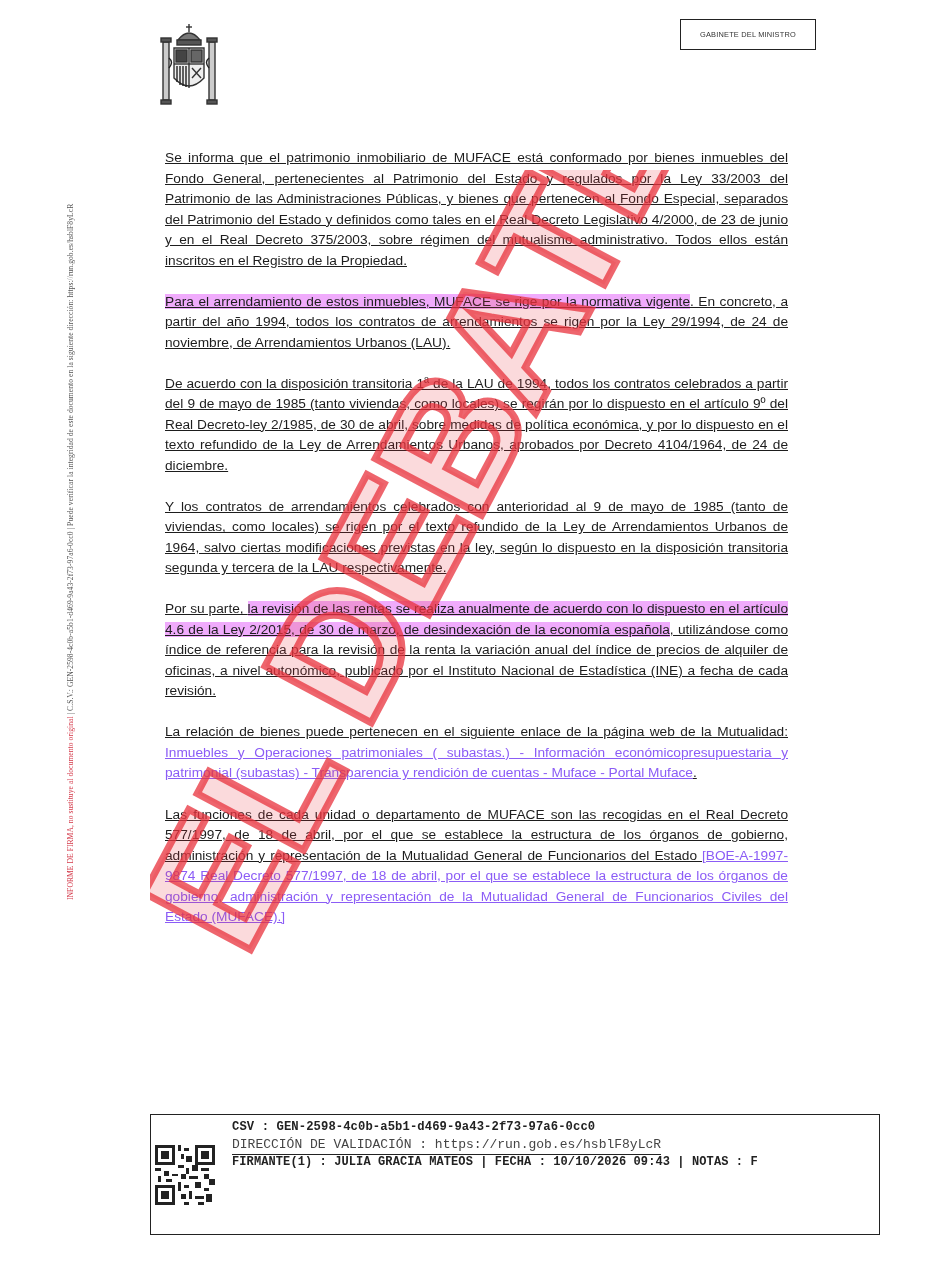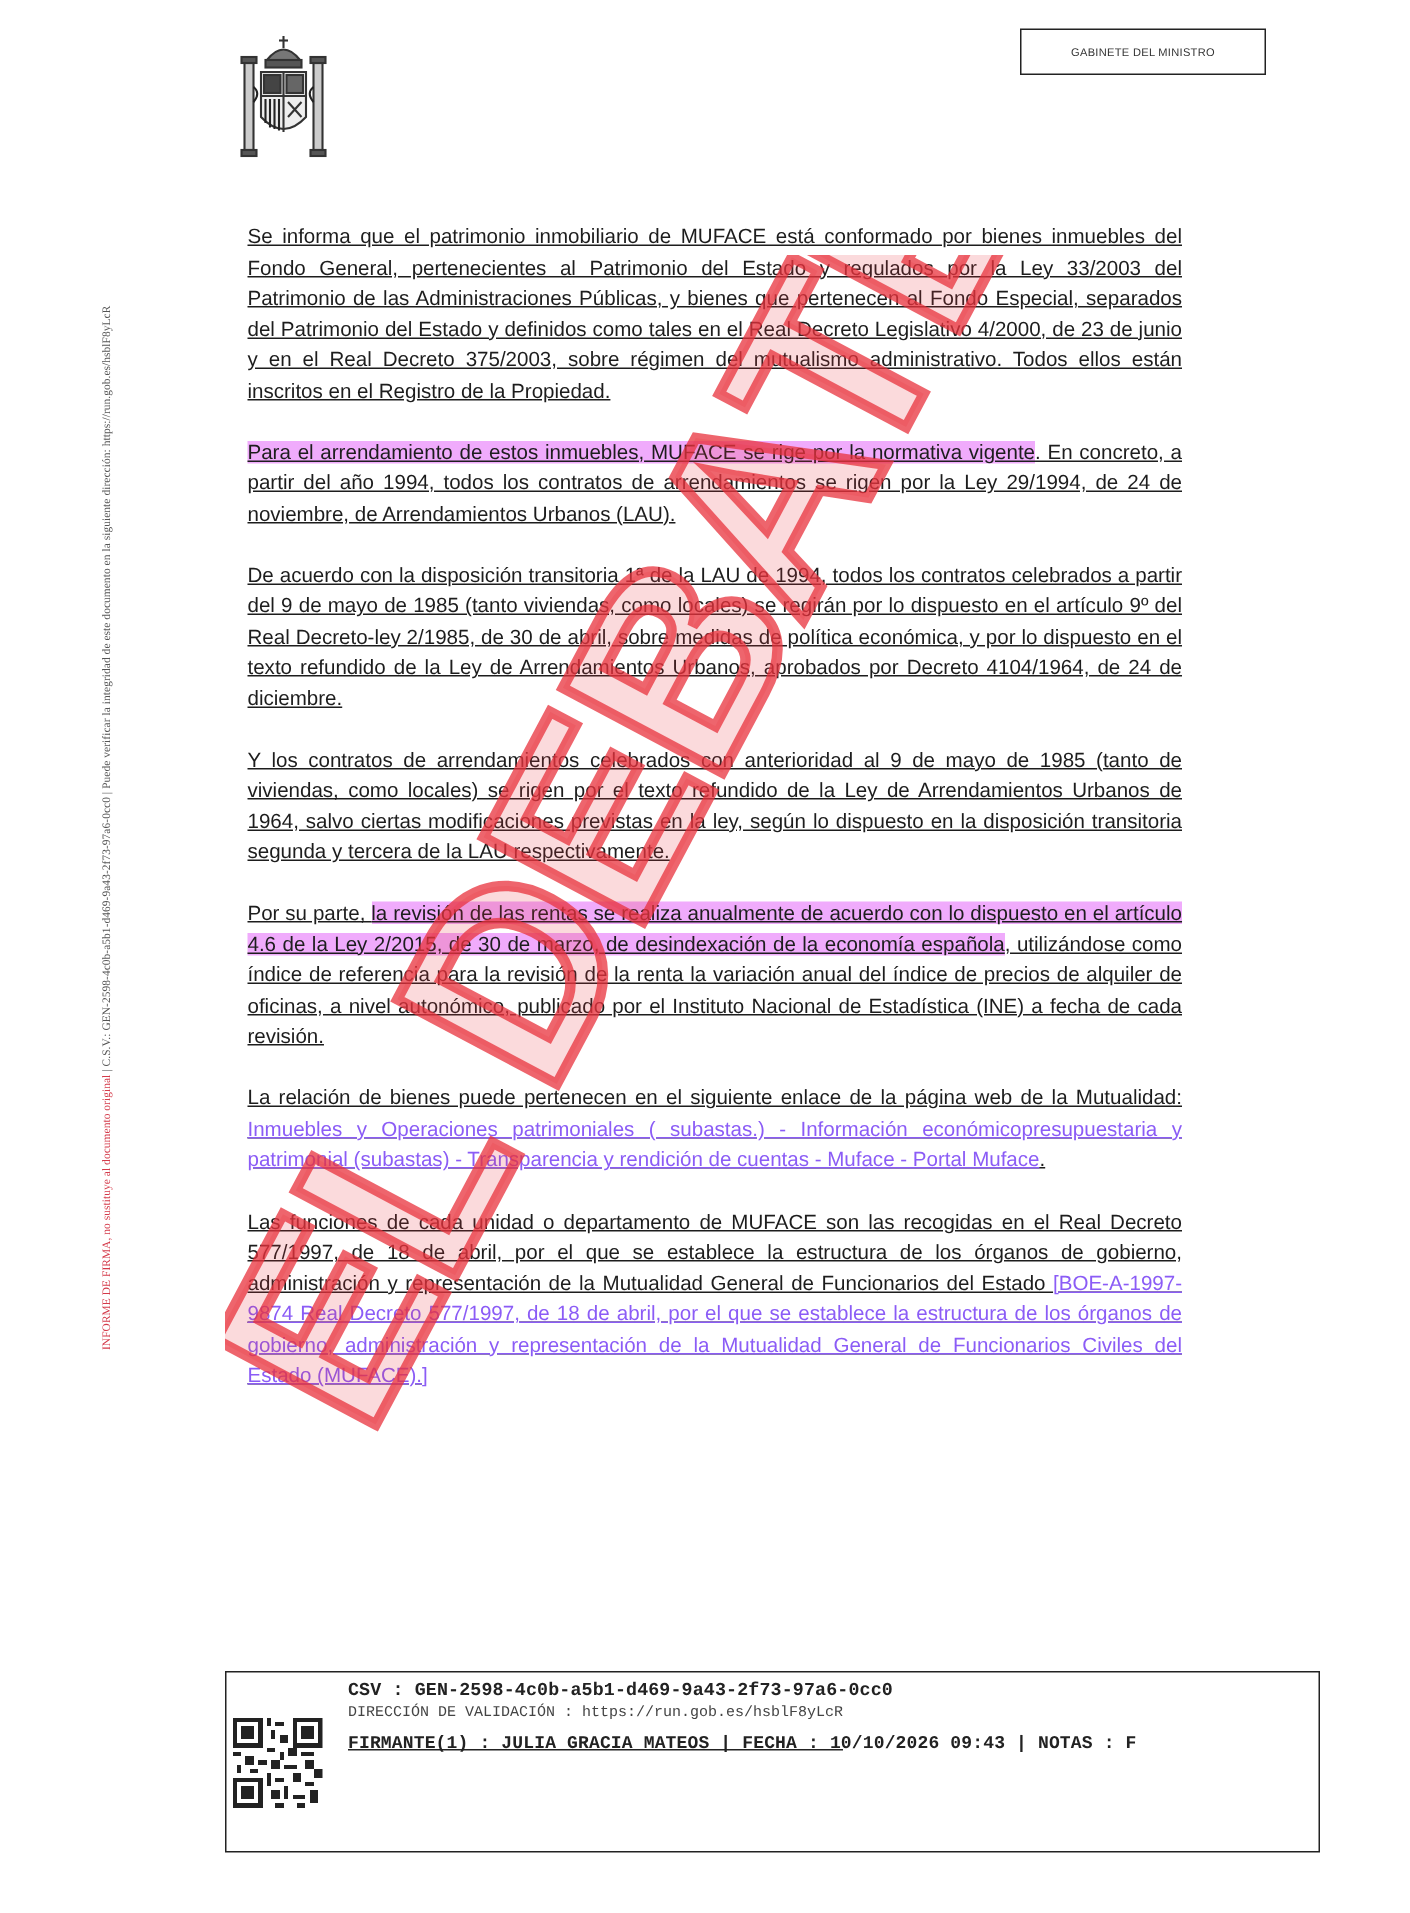--- a/index.html
+++ b/index.html
@@ -3,30 +3,30 @@
 <meta charset="utf-8">
 <style>
   html, body { margin:0; padding:0; background:#ffffff; }
   body { width:940px; height:1275px; position:relative; overflow:hidden; font-family:"Liberation Sans", sans-serif; color:#1a1a1a; }
   .side-note { position:absolute; left:66px; top:30px; width:20px; height:870px; }
   .side-note .inner { position:absolute; left:0; top:870px; transform-origin:0 0; transform:rotate(-90deg); white-space:nowrap; font-family:"Liberation Serif", serif; font-size:7.6px; color:#555; letter-spacing:0.05px; }
   .side-note .red { color:#d43a4a; }
   .header { position:absolute; left:160px; top:22px; height:90px; width:330px; }
   .crest { position:absolute; left:0; top:0; width:58px; height:84px; }
   .ministry { position:absolute; left:90px; top:26px; font-size:10.4px; line-height:13.2px; color:#222; letter-spacing:0.1px; }
-  .gabinete { position:absolute; left:680px; top:19px; width:164px; height:31px; border:1.5px solid #222; box-sizing:border-box; font-size:7.4px; display:flex; align-items:center; justify-content:center; color:#333; letter-spacing:0.2px; }
+  .gabinete { position:absolute; left:680px; top:19px; width:136px; height:31px; border:1.5px solid #222; box-sizing:border-box; font-size:7.4px; display:flex; align-items:center; justify-content:center; color:#333; letter-spacing:0.2px; }
   .body { position:absolute; left:165px; top:148px; width:623px; font-size:13.7px; line-height:20.5px; text-align:justify; color:#1d1d1d;text-decoration:underline; }
   .body p { margin:0 0 20.6px 0; }
   .hl { background:#f0abfc;margin-top:16px; }
   a.link { color:#8b5cf6; text-decoration:underline; }
   .watermark { position:absolute; left:150px; top:170px; width:520px; height:820px; pointer-events:none; }
   .footer { position:absolute; left:150px; top:1114px; width:730px; height:121px; border:1.5px solid #222; box-sizing:border-box;font-family:Liberation Mono, monospace; }
   .qr { position:absolute; left:4px; top:29px; width:60px; height:62px; }
   .csv { position:absolute; left:81px; top:5px; font-size:12.2px; font-weight:bold; color:#222; letter-spacing:0.1px; }
-  .dir { position:absolute; left:81px; top:22px; font-size:10px; color:#444; padding-bottom:18px; border-bottom:1.5px solid #222; }
+  .dir { position:absolute; left:81px; top:22px; font-size:13px; color:#444; padding-bottom:2px; border-bottom:1.5px solid #222; }
   .firm { position:absolute; left:81px; top:40px; font-size:12px; font-weight:bold; color:#222; letter-spacing:0.1px; }
 </style>
 </head>
 <body>
 
 <div class="side-note">
   <div class="inner">
     <span class="red">INFORME DE FIRMA, no sustituye al documento original</span>
     <span> | </span>
     <span>C.S.V.: GEN-2598-4c0b-a5b1-d469-9a43-2f73-97a6-0cc0</span>

